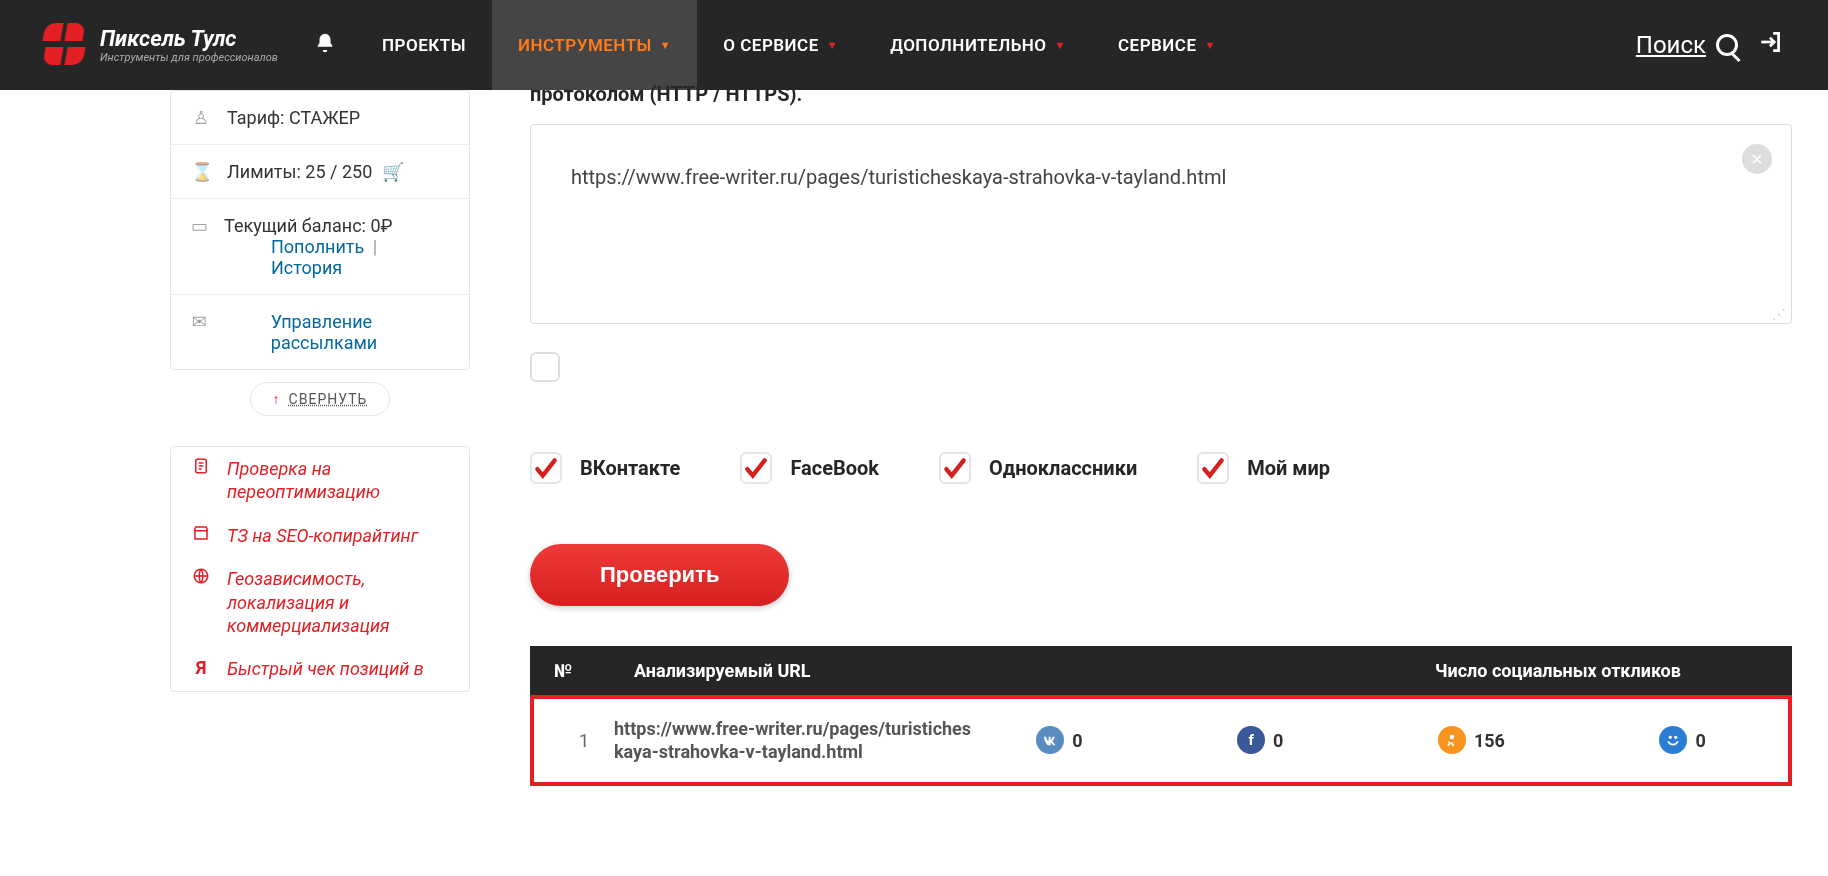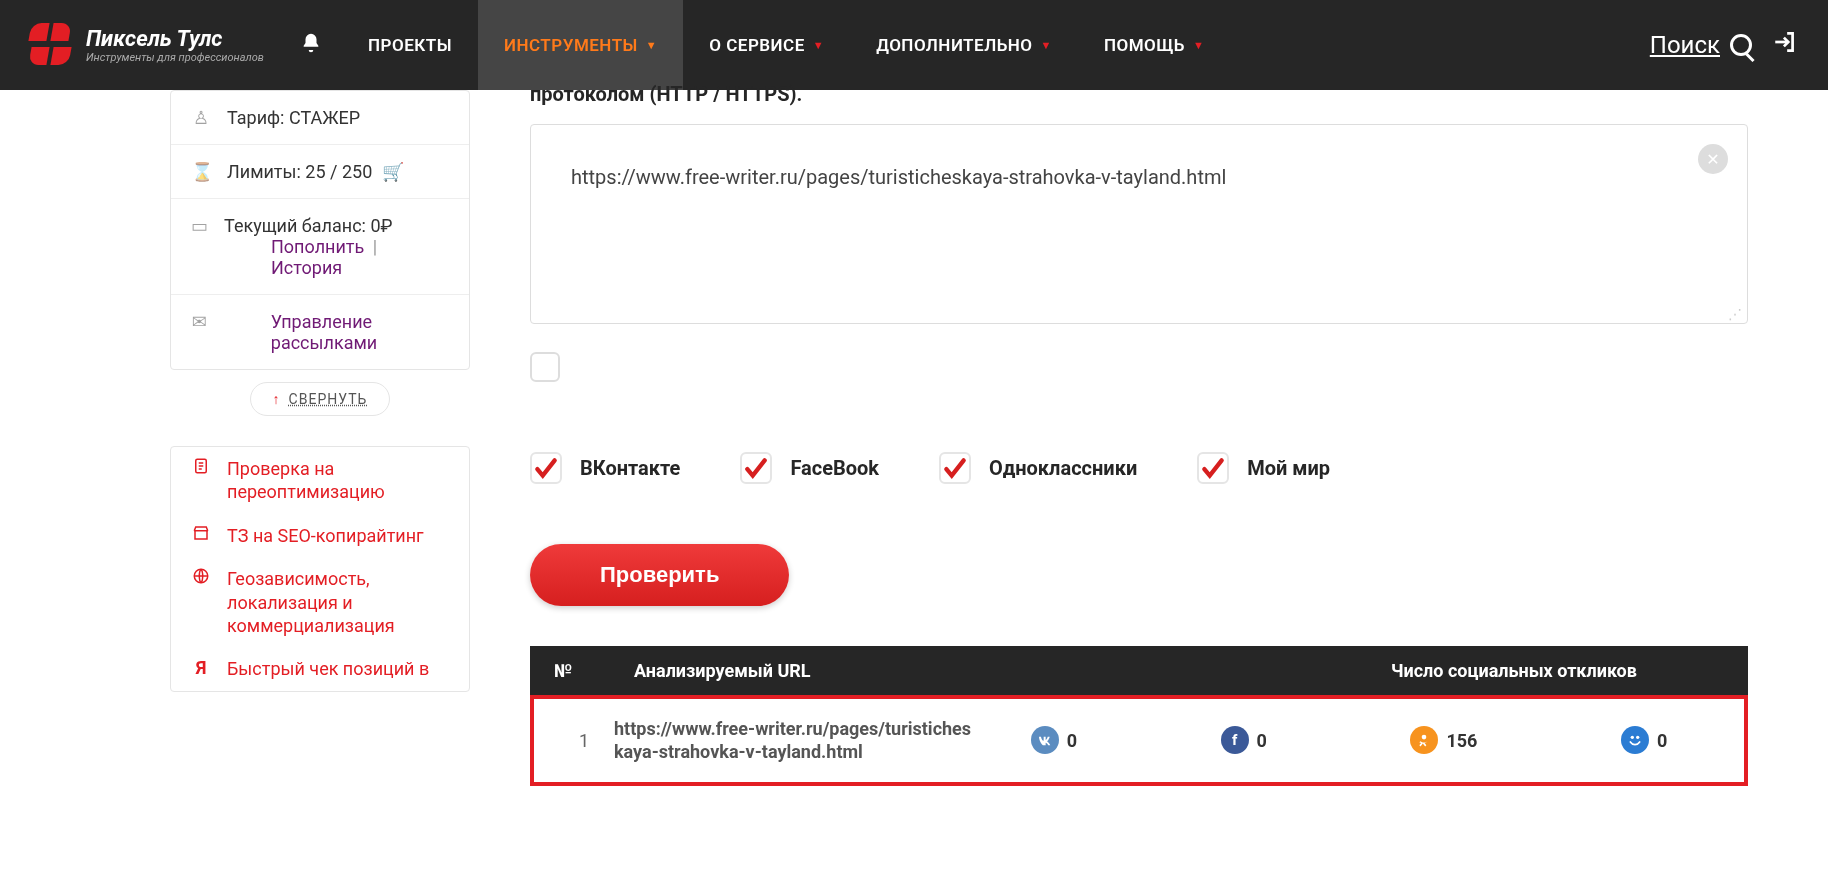--- a/index.html
+++ b/index.html
@@ -1,19 +1,19 @@
 <!DOCTYPE html>
 <html><head>
 <meta charset="utf-8">
 <style>
   * { box-sizing: border-box; margin: 0; padding: 0; }
   body { font-family: -apple-system, "Segoe UI", Roboto, "PT Sans", sans-serif; background: #fff; color: #333; }
 
   
-  .header { background: #262626; height: 90px; display: flex; align-items: center; padding: 0 30px; position: relative; }
+  .header { background: #262626; height: 90px; display: flex; align-items: center; padding: 0 44px; position: relative; }
   .logo-block { display: flex; align-items: center; gap: 12px; min-width: 250px; }
   .logo-mark { width: 44px; height: 44px; display: flex; flex-wrap: wrap; gap: 4px; }
   .logo-part { background: #e31e24; width: 18px; height: 18px; }
   .logo-part.tl { border-top-left-radius: 10px; transform: skewX(-10deg); }
   .logo-part.tr { border-top-right-radius: 10px; transform: skewX(-10deg); }
   .logo-part.bl { border-bottom-left-radius: 10px; transform: skewX(-10deg); }
   .logo-part.br { border-bottom-right-radius: 10px; transform: skewX(-10deg); }
   .logo-text { display: flex; flex-direction: column; }
   .logo-title { color: #fff; font-size: 22px; font-weight: 700; font-style: italic; }
   .logo-sub { color: #aaa; font-size: 11px; font-style: italic; }
@@ -27,40 +27,40 @@
   .nav-item.active .caret { color: #ff7a1a; }
 
   .search-block { margin-left: auto; display: flex; align-items: center; gap: 10px; color: #fff; font-size: 24px; cursor: pointer; text-decoration: underline; }
   .search-icon { width: 22px; height: 22px; border: 3px solid #fff; border-radius: 50%; position: relative; }
   .search-icon::after { content: ""; position: absolute; bottom: -6px; right: -6px; width: 10px; height: 3px; background: #fff; transform: rotate(45deg); }
   .rightmost { margin-left: 20px; font-size: 26px; font-weight: 700; color:#fff; }
 
   
   .wrap { display: flex; padding: 0 0 30px 170px; gap: 60px; }
   .sidebar { width: 300px; flex-shrink: 0; }
-  .main { flex: 1; padding-right: 80px; padding-top: 0; position: relative; }
+  .main { flex: 1; padding-right: 36px; padding-top: 0; position: relative; }
 
   
   .panel { border: 1px solid #e5e5e5; border-radius: 4px; margin-bottom: 30px; padding: 0; background: #fff; }
   .side-list { list-style: none; }
   .side-list li { border-top: 1px solid #eee; padding: 16px 20px; display: flex; align-items: flex-start; gap: 16px; font-size: 18px; color: #333; }
   .side-list li:first-child { border-top: none; }
   .side-icon { width: 20px; text-align: center; color: #666; opacity:.6; font-size:18px; }
-  .side-link { color: #701a75; cursor: pointer; margin-left: 47px; }
+  .side-link { color: #0369a1; cursor: pointer; margin-left: 47px; }
   .side-sep { color: #999; margin: 0 4px;}
   .cart { color:#e31e24; margin-left:6px; }
 
   .collapse-pill { margin: -18px auto 0; width: 140px; background: #fff; border: 1px solid #e5e5e5; border-radius: 20px; padding: 8px 16px; display:flex; align-items:center; justify-content:center; gap:8px; font-size:14px; color:#555; cursor:pointer; letter-spacing:1px; position:relative; top:0; }
   .collapse-pill .up { color:#e31e24; }
 
   .panel h2 { font-size: 28px; font-weight: 400; color: #333; padding: 22px 20px 14px; }
   .fav-list { list-style: none; }
   .fav-list li { padding: 10px 20px; display: flex; gap: 16px; align-items: flex-start; }
   .fav-icon { color: #e31e24; font-size: 18px; width: 20px; flex-shrink:0; text-align:center; }
-  .fav-link { color: #e31e24; font-size: 18px; cursor: pointer; line-height: 1.3; }
+  .fav-link { color: #e31e24; font-size: 18px; cursor: pointer; line-height: 1.3; font-style: italic; }
   .fav-icon.y { font-weight: 700; }
 
   
   .instruction { font-size: 20px; font-weight: 700; color: #262626; margin-bottom: 18px; margin-top: -8px; }
 
   .ta-wrap { position: relative; margin-bottom: 24px; }
   textarea { width: 100%; height: 200px; border: 1px solid #ddd; border-radius: 4px; padding: 40px 60px 20px 40px; font-size: 20px; color: #444; resize: none; font-family: inherit; }
   .clear-btn { position: absolute; top: 20px; right: 20px; width: 30px; height: 30px; border-radius: 50%; background: #ddd; color: #fff; display:flex; align-items:center; justify-content:center; font-size:16px; cursor:pointer; }
   .resize-handle { position:absolute; bottom:6px; right:6px; color:#ccc; font-size:14px; pointer-events:none; }
 
@@ -124,21 +124,21 @@
     </div>
     <div class="nav-item">
       <span>О СЕРВИСЕ</span>
       <span class="caret">▼</span>
     </div>
     <div class="nav-item">
       <span>ДОПОЛНИТЕЛЬНО</span>
       <span class="caret">▼</span>
     </div>
     <div class="nav-item">
-      <span>ПОМОЩЬ</span>
+      <span>СЕРВИСЕ</span>
       <span class="caret">▼</span>
     </div>
   </div>
 
   <div class="search-block">
     <span>Поиск</span>
     <span class="search-icon"></span>
   </div>
   <div class="rightmost">
     <svg width="26" height="26" viewBox="0 0 24 24" fill="none" stroke="#fff" stroke-width="2.5">

